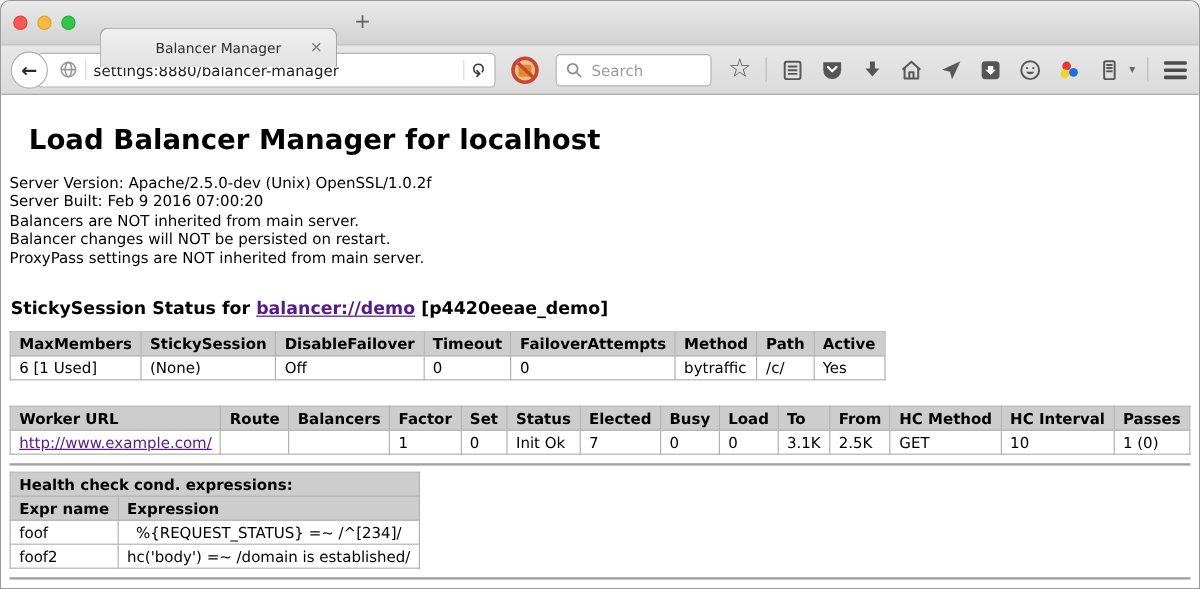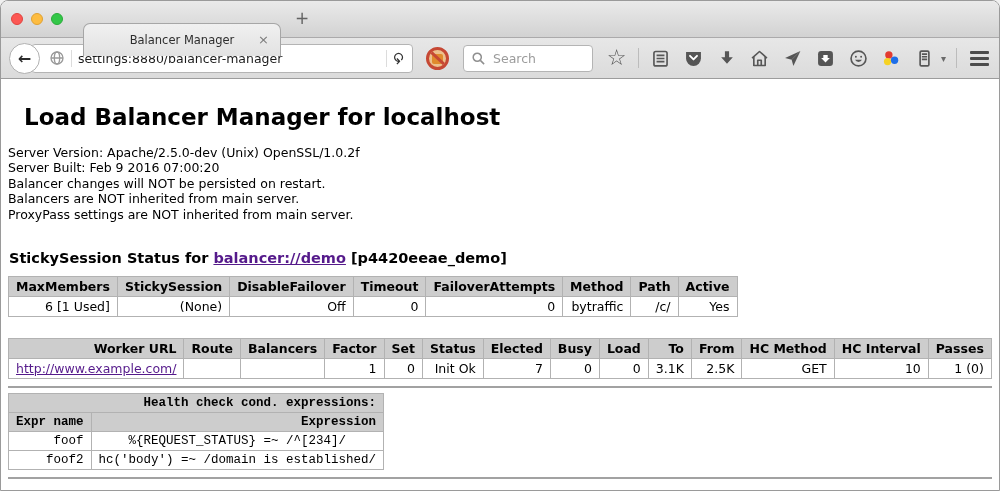--- a/index.html
+++ b/index.html
@@ -65,21 +65,21 @@
   .hamburger span { width:19px; height:3px; background:#4c4c4c; border-radius:1px; }
 
   
   .content { background:#fff; height:412px; padding:0 7px; overflow:hidden; color:#000; }
   h1 { font-size:23px; margin:25px 0 0 16px; font-weight:bold; }
   .info { margin-top:15px; font-size:12.5px; line-height:15.4px; }
   h3.bal { font-size:14.5px; margin:28px 0 0 1px; font-weight:bold; }
   h3.bal a { color:#551a8b; text-decoration:underline; font-weight:bold; }
 
   table { border-collapse:collapse; font-size:12.5px; border:1px solid #767676; margin-top:10px; }
-  th, td { border:1px solid #b2b2b2; padding:2px 7px; text-align:right; height:17px; }
+  th, td { border:1px solid #b2b2b2; padding:2px 7px; text-align:left; height:17px; }
   th { background:#cdcdcd; font-weight:bold; white-space:nowrap; }
   td { white-space:nowrap; }
   td a { color:#551a8b; text-decoration:underline; }
 
   #balancer-table th:nth-child(1){min-width:79px}
   #balancer-table th:nth-child(2){min-width:84px}
   #balancer-table th:nth-child(3){min-width:92px}
   #balancer-table th:nth-child(4){min-width:40px}
   #balancer-table th:nth-child(5){min-width:104px}
   #balancer-table th:nth-child(6){min-width:40px}
@@ -90,21 +90,21 @@
   #worker-table th:nth-child(1){min-width:154px}
   #worker-table th:nth-child(3){min-width:59px}
   #worker-table th:nth-child(4){min-width:34px}
   #worker-table th:nth-child(6){min-width:30px}
   #worker-table th:nth-child(11){min-width:26px}
   #worker-table th:nth-child(12){min-width:56px}
   #worker-table th:nth-child(13){min-width:62px}
   #worker-table td.left { text-align:left; }
 
   hr.rule { border:none; height:2px; background:#a2a2a2; margin:7px 0 0 0; }
-  #hc-table { margin-top:5px;font-family:Liberation Mono, monospace; }
+  #hc-table { margin-top:5px; }
   #hc-table th.span { min-width:100px; }
   #hc-table td.expr { text-align:center; min-width:220px; }
   #hc-table td.name { min-width:64px; }
   .bottom-rule { margin-top:6px; }
 </style>
 </head>
 <body>
 
 <div class="browser">
 
@@ -239,22 +239,22 @@
     </div>
   </div>
 
   <div class="content">
 
     <h1>Load Balancer Manager for localhost</h1>
 
     <div class="info">
       <div>Server Version: Apache/2.5.0-dev (Unix) OpenSSL/1.0.2f</div>
       <div>Server Built: Feb 9 2016 07:00:20</div>
+      <div>Balancers are NOT inherited from main server.</div>
       <div>Balancer changes will NOT be persisted on restart.</div>
-      <div>Balancers are NOT inherited from main server.</div>
       <div>ProxyPass settings are NOT inherited from main server.</div>
     </div>
 
     <h3 class="bal">
       <span>StickySession Status for </span><a href="#">balancer://demo</a><span> [p4420eeae_demo]</span>
     </h3>
 
     <table id="balancer-table">
       <tbody>
           <tr>

